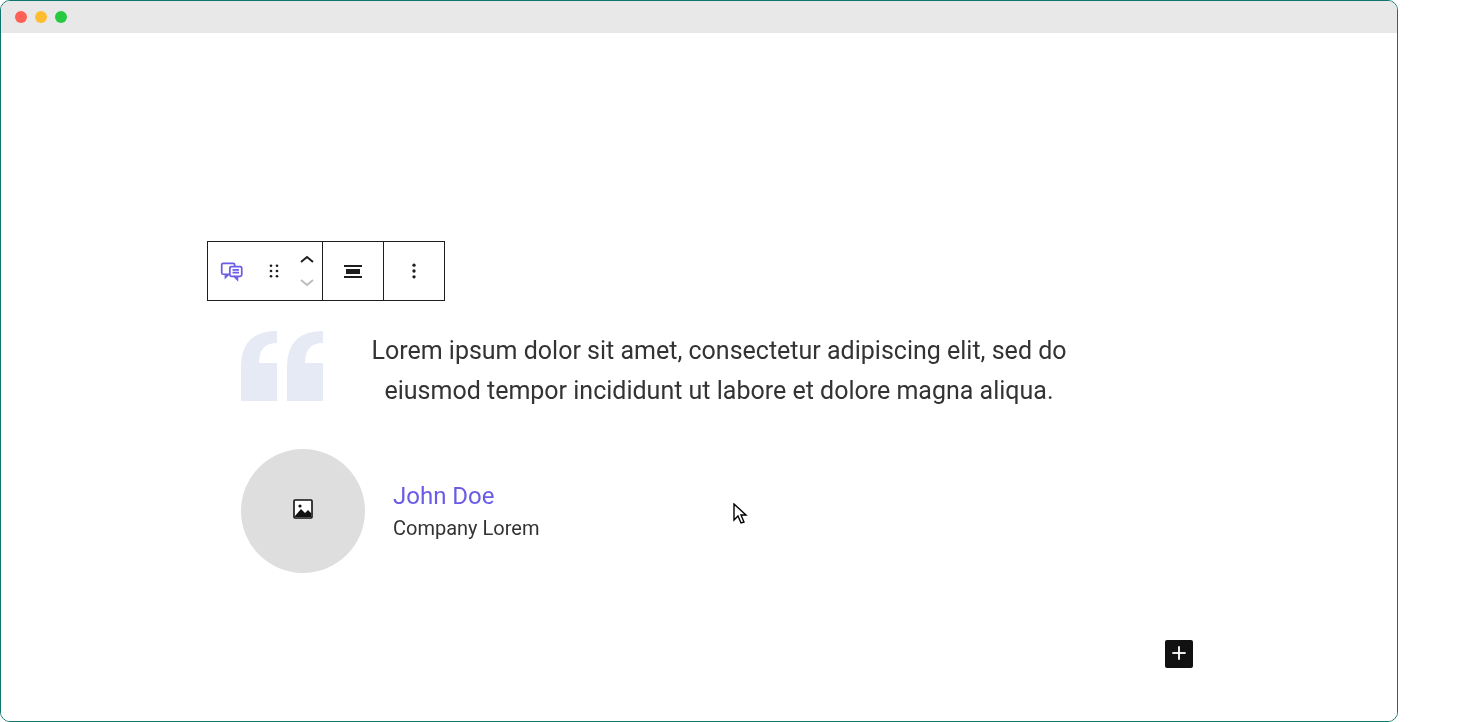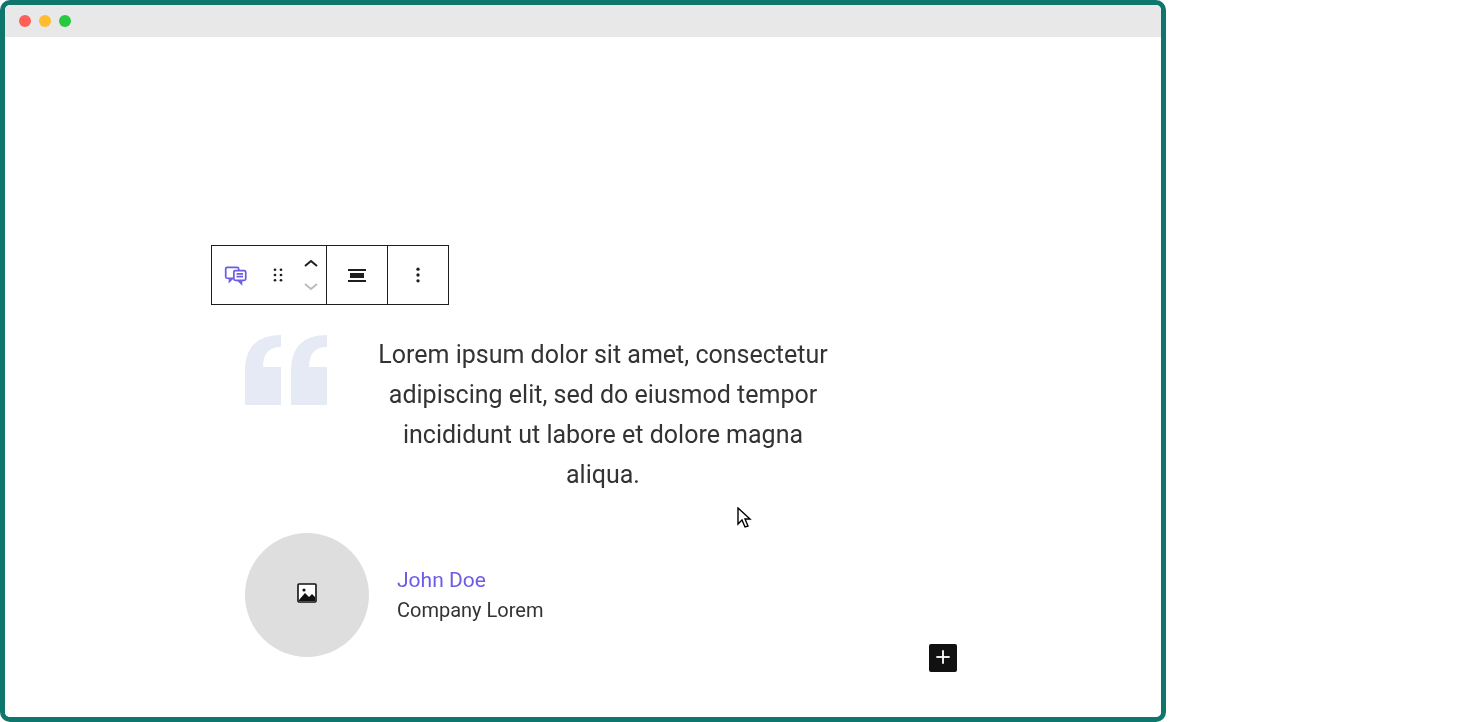--- a/index.html
+++ b/index.html
@@ -1,24 +1,24 @@
 <!DOCTYPE html>
 <html><head>
   <meta charset="utf-8">
   <style>
     * { margin: 0; padding: 0; box-sizing: border-box; }
     html, body { width: 100%; height: 100%; font-family: -apple-system, BlinkMacSystemFont, "Segoe UI", Roboto, sans-serif; }
     .app {
-      width: 1166px;
+      width: 1398px;
       height: 722px;
       background: #fff;
       border-radius: 10px;
       overflow: hidden;
       position: relative;
-      border: 5px solid #0f766e;
+      border: 1px solid #0f766e;
     }
     .titlebar {
       height: 32px;
       background: #e8e8e8;
       display: flex;
       align-items: center;
       padding: 0 14px;
       gap: 8px;
     }
     .traffic-light {
@@ -128,21 +128,21 @@
       justify-content: center;
       cursor: pointer;
     }
     .author-meta {
       display: flex;
       flex-direction: column;
       gap: 6px;
     }
     .author-name {
       color: #6b5ce5;
-      font-size: 21px;
+      font-size: 24px;
     }
     .author-company {
       color: #333;
       font-size: 20px;
     }
 
     
     .add-block {
       position: absolute;
       right: 204px;

